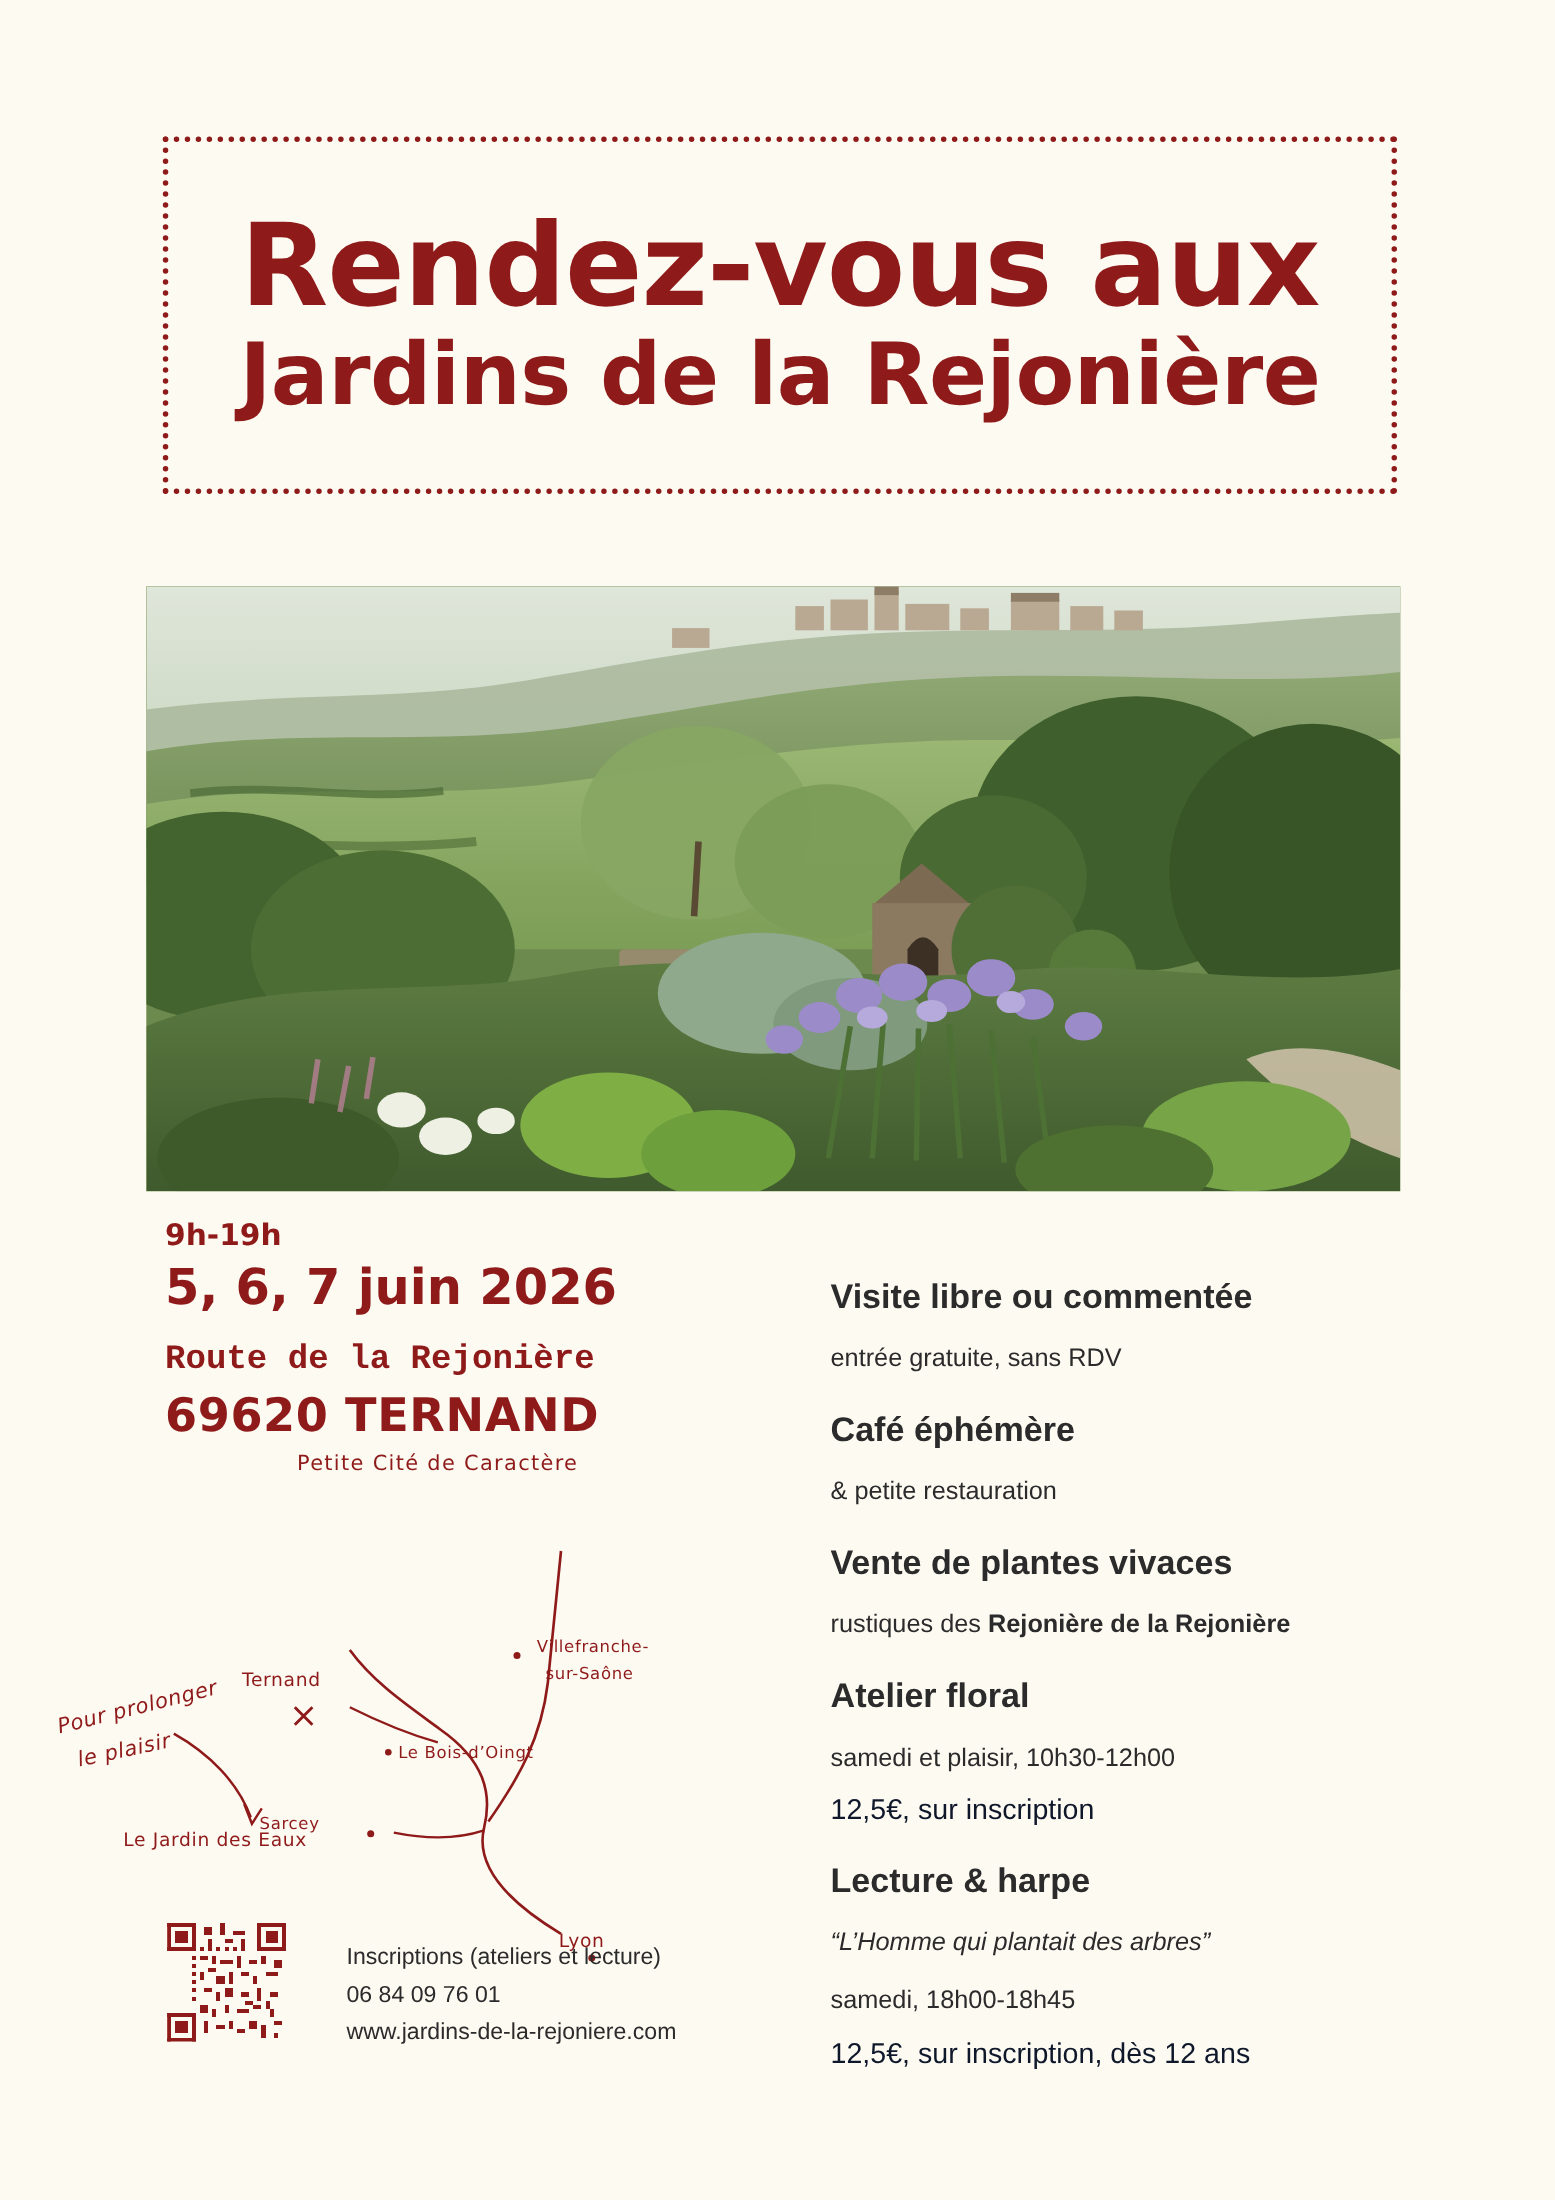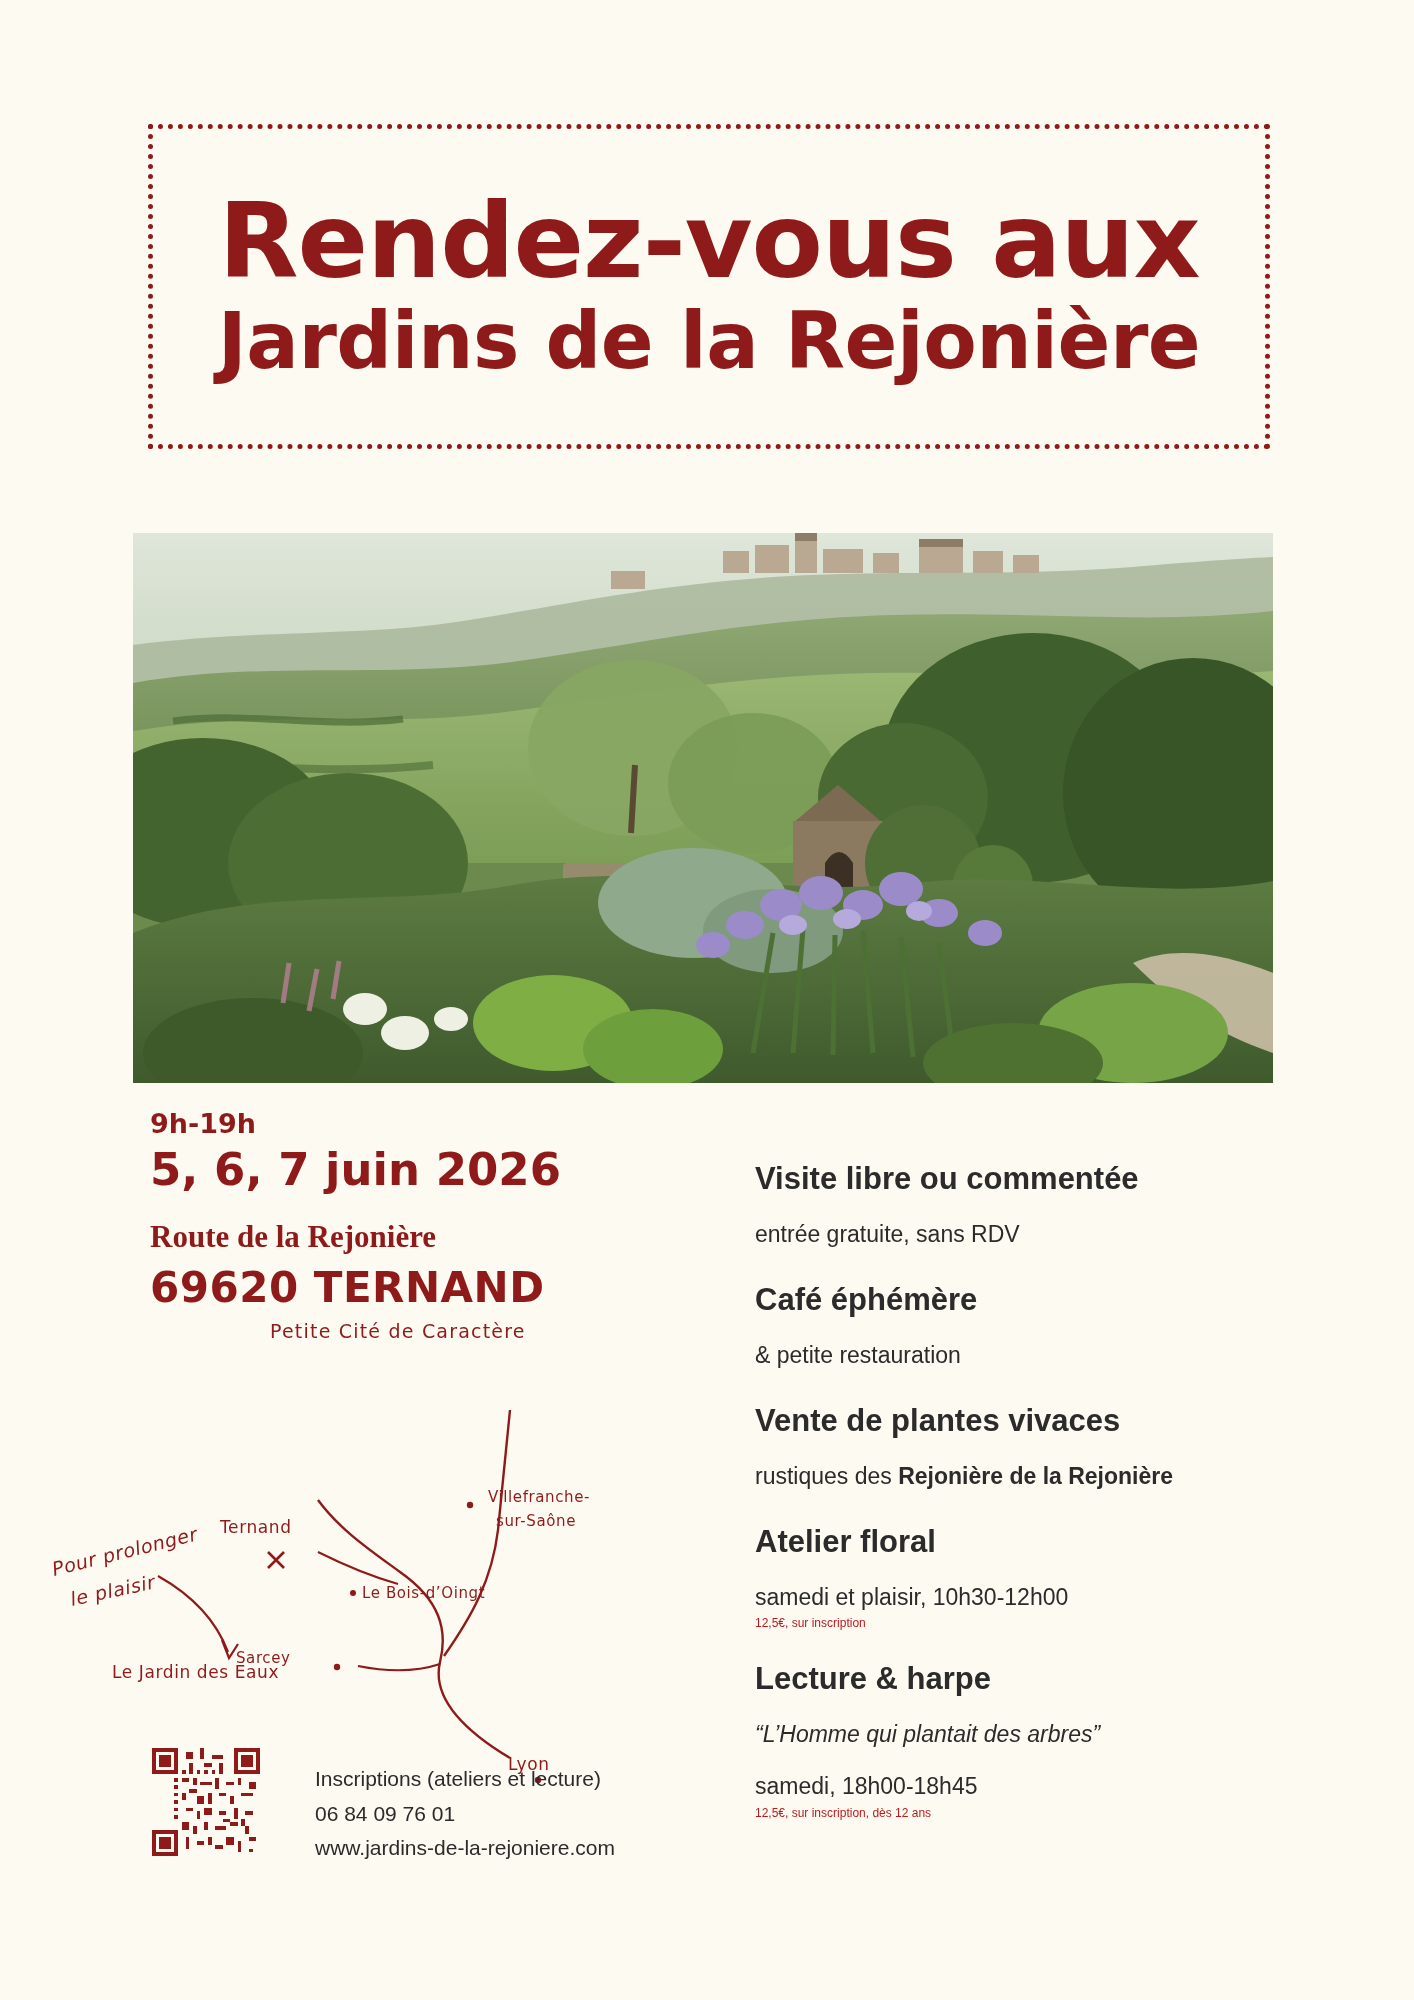--- a/index.html
+++ b/index.html
@@ -83,21 +83,21 @@
   }
   .dates {
     font-family: "DejaVu Sans", sans-serif;
     font-weight: bold;
     font-size: 45px;
     color: #8f1a1a;
     line-height: 1.25;
     margin-top: 2px;
   }
   .street {
-    font-family: Liberation Serif, serif;
+    font-family: Liberation Mono, monospace;
     font-weight: bold;
     font-size: 31px;
     color: #8f1a1a;
     margin-top: 20px;
   }
   .city {
     font-family: "DejaVu Sans", sans-serif;
     font-weight: bold;
     font-size: 42px;
     color: #8f1a1a;
@@ -165,23 +165,23 @@
     line-height: 1.25;
   }
   .prog-sub {
     font-size: 23px;
     line-height: 1.45;
     margin-top: 19px;
     color: #2b2b2b;
   }
   .prog-sub.italic { font-style: italic; }
   .prog-small {
-    font-size: 12px;
-    margin-top: 2px;
-    color: #b91c1c;
+    font-size: 26px;
+    margin-top: 16px;
+    color: #0f172a;
   }
   .bold-inline { font-weight: bold; }
 </style>
 </head>
 <body>
 
 <div class="poster">
 
   <div class="title-box">
     <div class="title-line1">Rendez-vous aux</div>

